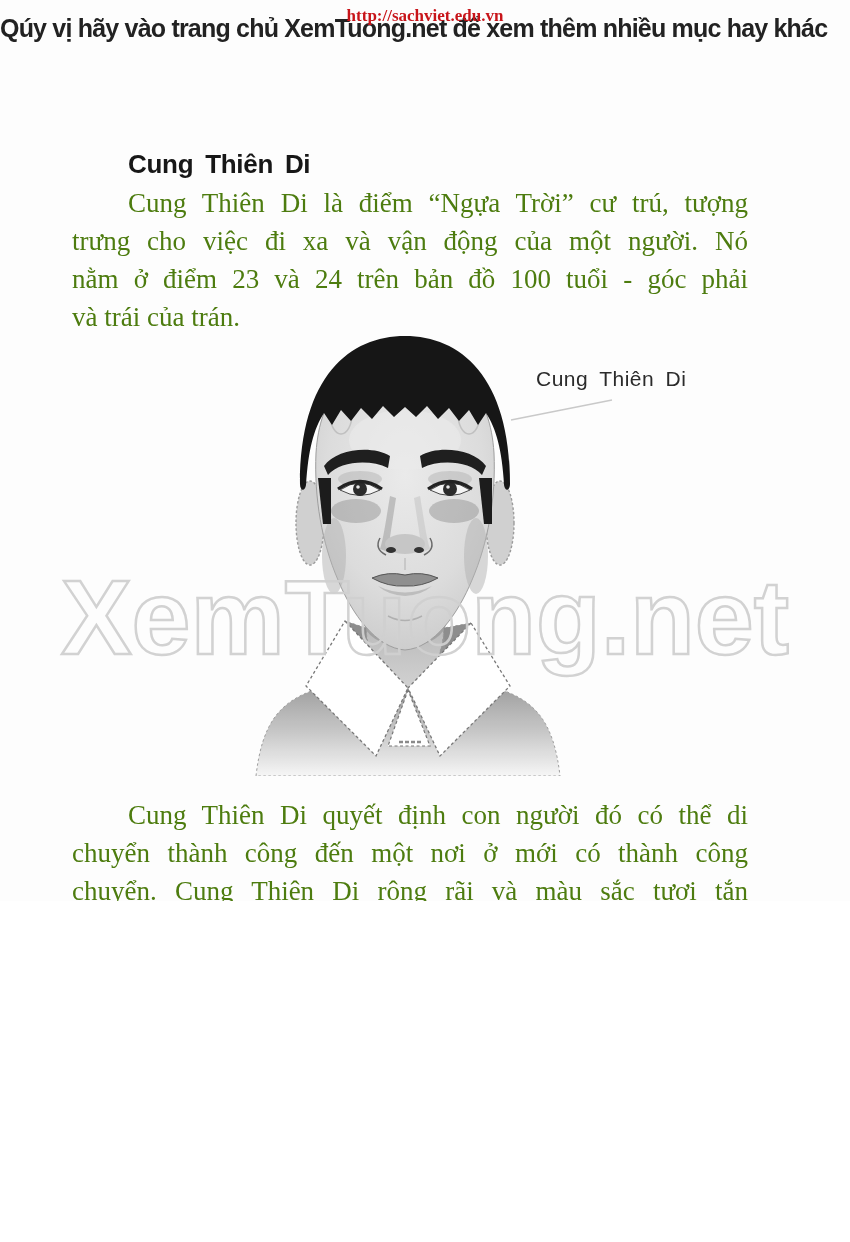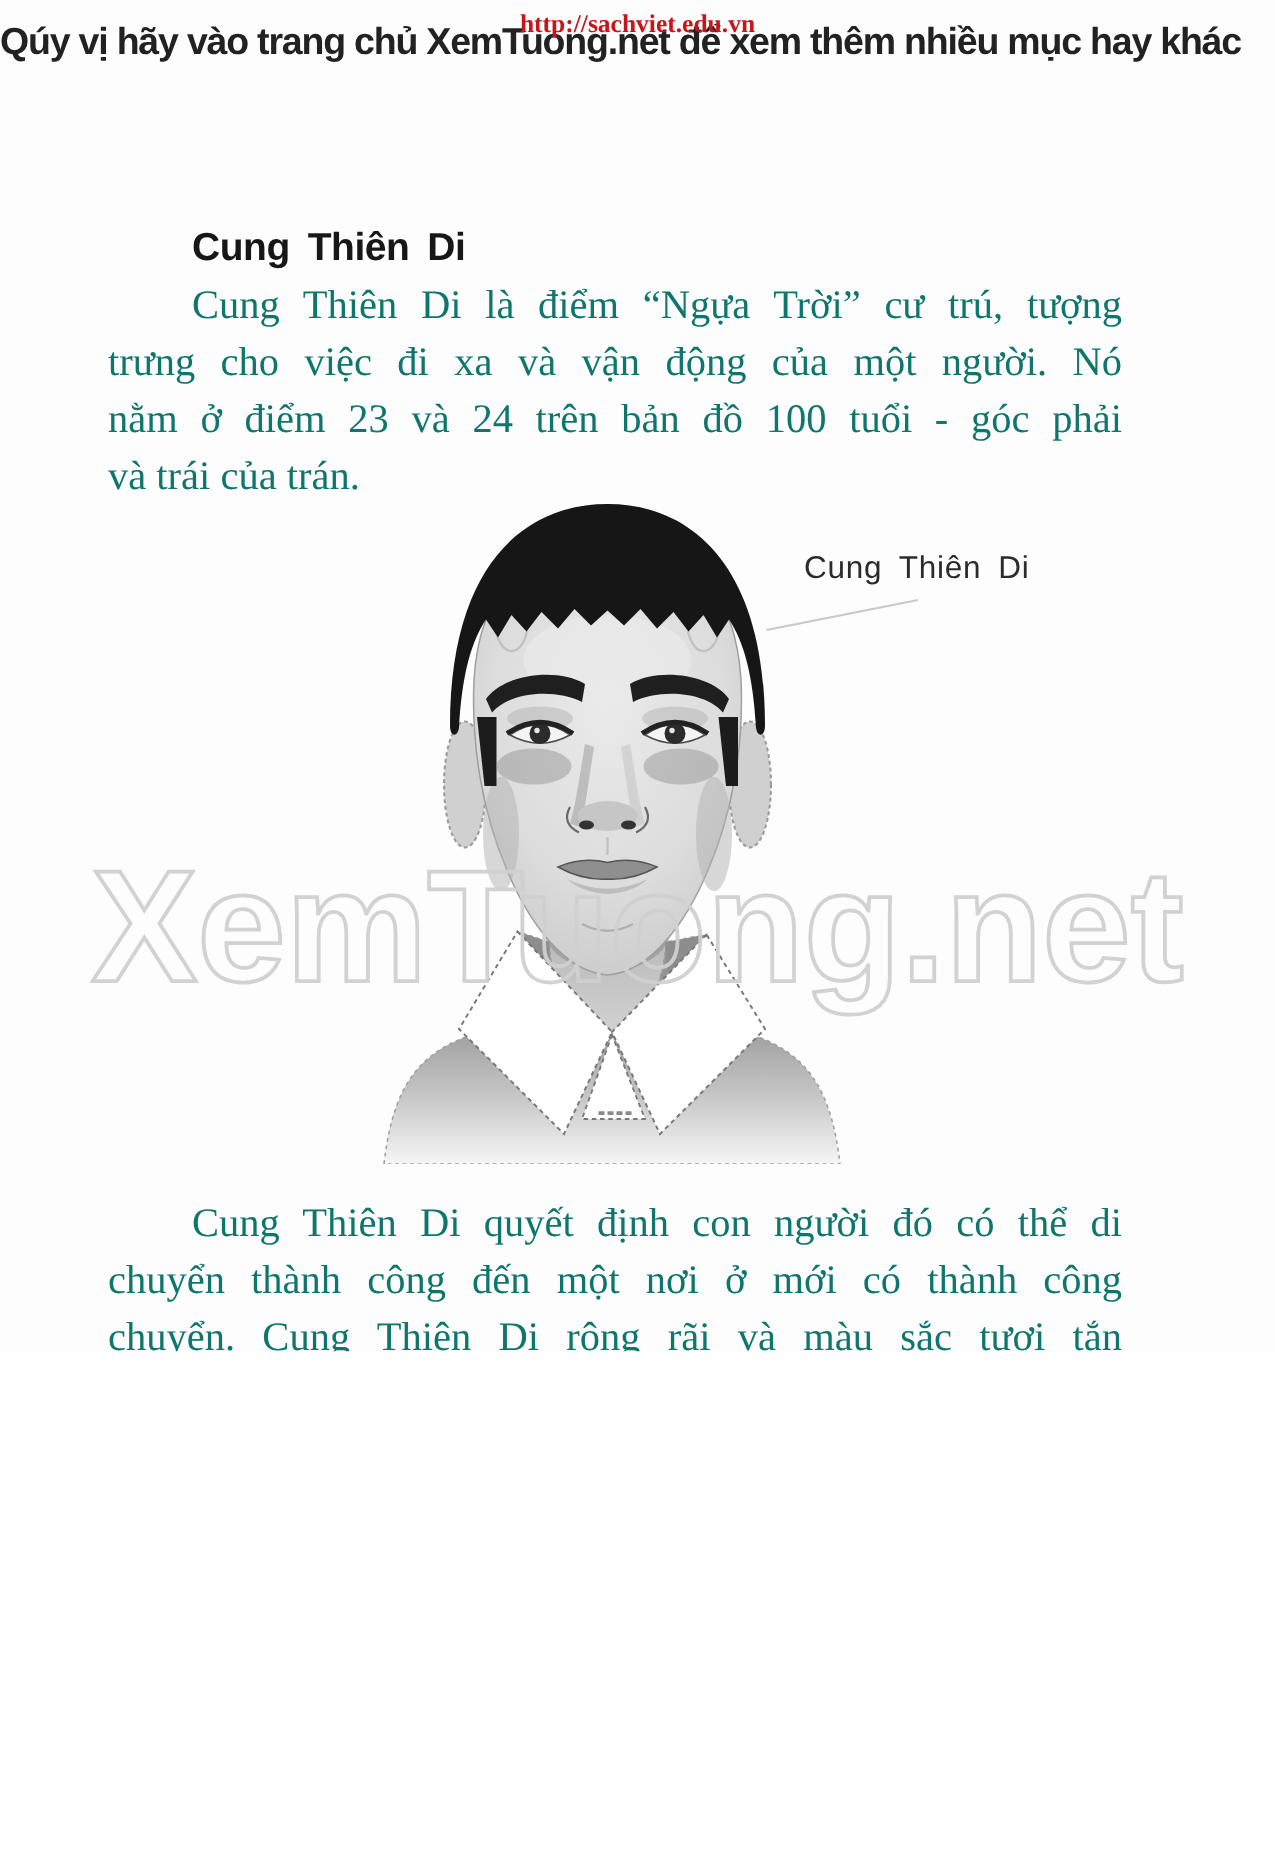--- a/index.html
+++ b/index.html
@@ -20,21 +20,21 @@
   }
   
   .heading{
     position:absolute;left:128px;top:132px;
     font-family:"Liberation Sans",sans-serif;font-size:26px;font-weight:bold;
     letter-spacing:-0.3px;word-spacing:5px;color:#171717;
   }
   
   .para{
     position:absolute;left:72px;width:676px;
-    font-size:27px;line-height:38px;color:#0f766e;
+    font-size:27px;line-height:38px;color:#4d7c0f;
   }
   .p1{top:184px;}
   .p2{top:796px;}
   .p3{top:1014px;}
   .line{text-align:justify;text-align-last:justify;white-space:normal;}
   .line.first{text-indent:56px;}
   .line.last{text-align-last:left;}
   
   .figure{position:absolute;left:238px;top:328px;width:380px;height:448px;}
   .fig-label{

